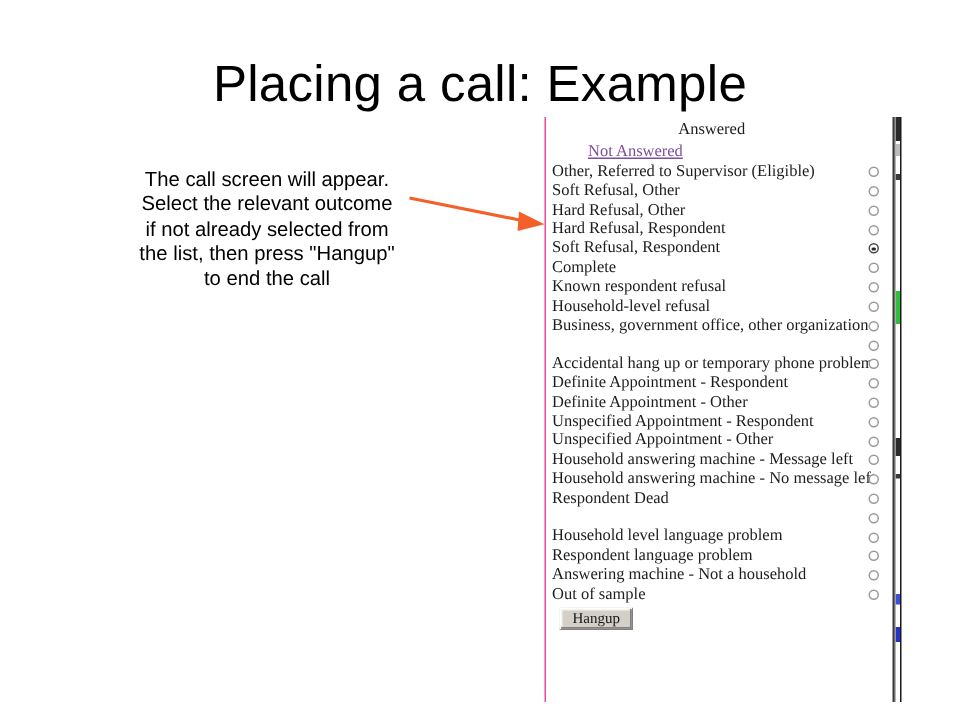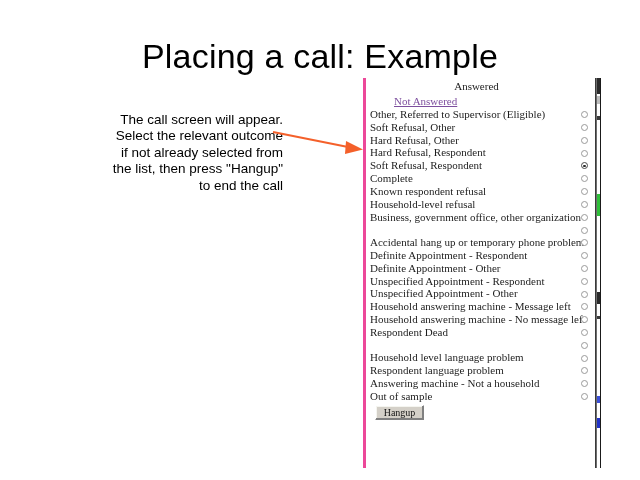--- a/index.html
+++ b/index.html
@@ -30,37 +30,37 @@
   }
   
   #caption{
     position:absolute;
     left:73px;top:112px;width:210px;
     font-family:"Liberation Sans", sans-serif;
     font-size:13.5px;
     font-weight:400;
     color:#000000;
     line-height:16.4px;
-    text-align:right;
+    text-align:center;
   }
   #caption .cl{display:block;white-space:nowrap;}
   
   #arrow-callout{
     position:absolute;
     left:268px;top:124px;
     width:104px;height:36px;
     pointer-events:none;
   }
   
   #call-screen{
     position:absolute;
     left:363px;top:78px;
     width:233px;height:390px;
     background:#ffffff;
-    border-left:3px solid #ec4899;
+    border-left:1px solid #ec4899;
     border-right:1px solid #3a3a3a;
     box-sizing:border-box;
     overflow:hidden;
   }
   #panel-inner{
     position:absolute;
     left:0;top:0;right:0;bottom:0;
     padding:0 4px 0 3px;
   }
   .ser{

